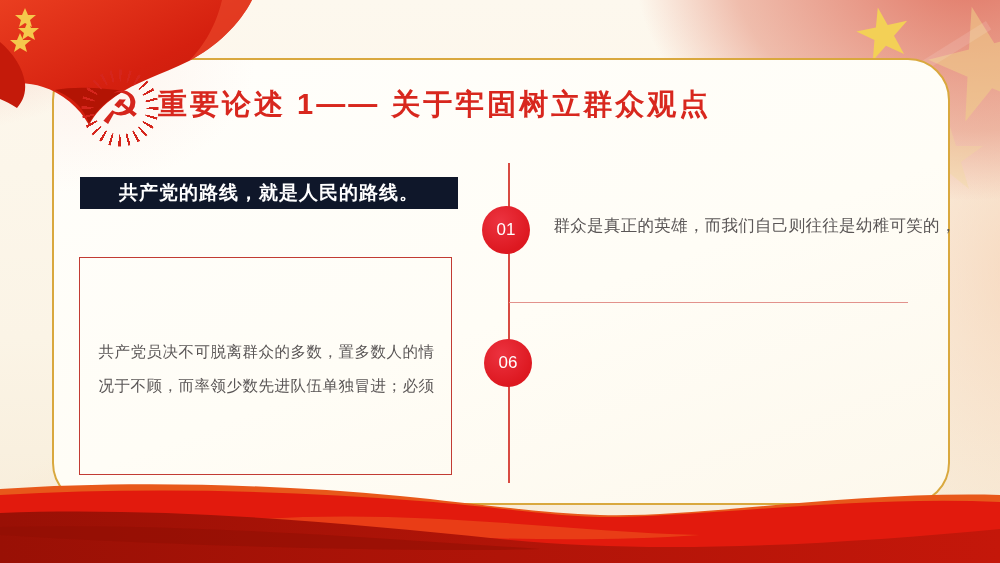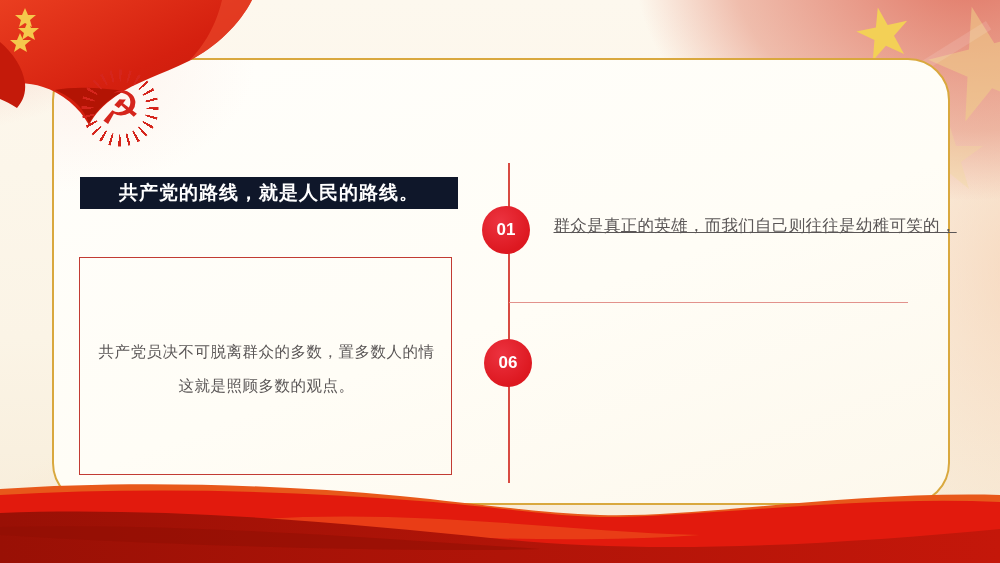--- a/index.html
+++ b/index.html
@@ -94,35 +94,35 @@
   }
   .h-line {
     position: absolute; z-index: 3;
     left: 509px; top: 302px; width: 399px; height: 1px;
     background: #e2928c;
   }
   .num-badge {
     position: absolute; z-index: 4;
     width: 48px; height: 48px; border-radius: 50%;
     background: radial-gradient(circle at 38% 32%, #ec3340, #dd1820 70%);
-    color: #fff; font-weight: bold; font-size: 17px;
+    color: #fff; font-weight: normal; font-size: 17px;
     display: flex; align-items: center; justify-content: center;
   }
   .badge-1 { left: 482px; top: 206px; }
   .badge-2 { left: 484px; top: 339px; }
   .point-text {
     position: absolute; z-index: 3; width: 385px;
     color: #5a5656; font-size: 16.5px;
   }
   .pt-1 { left: 537px; top: 209px; }
   .pt-1 .p-line { line-height: 33px; }
   .pt-1 .p-line:first-child { text-indent: 1em; }
   .pt-2 { left: 537px; top: 347px; }
   .pt-2 .p-line { line-height: 35px; }
-  .p-line { white-space: nowrap; letter-spacing: .3px; text-decoration: underline; }
+  .p-line { white-space: nowrap; letter-spacing: .3px; }
 
   
   .waves { position: absolute; left: 0; bottom: 0; z-index: 7; }
 </style>
 </head>
 <body>
 
 <div class="stage">
 
   <div class="bg"></div>
@@ -154,28 +154,29 @@
     <path d="M252,0 C240,24 216,47 189,61 C200,50 215,30 222,0 Z" fill="#e8462a" opacity="0.7"></path>
     <path d="M25,8 L28,15 L36,15 L30,20 L32,27 L25,23 L19,27 L21,20 L15,15 L22,15 Z" fill="#f5c84c"></path>
     <path d="M28,21 L31,28 L39,28 L33,33 L35,40 L28,36 L22,40 L24,33 L18,28 L25,28 Z" fill="#f5c84c"></path>
     <path d="M20,33 L23,40 L31,40 L25,45 L27,52 L20,48 L14,52 L16,45 L10,40 L17,40 Z" fill="#f5c84c"></path>
   </svg>
 
   <div class="emblem">
     <span class="rays"></span>
     <span class="glyph">☭</span>
   </div>
+  <h1 class="page-title">重要论述 1—— 关于牢固树立群众观点</h1>
 
   <div class="banner">
     <span>共产党的路线，就是人民的路线。</span>
   </div>
 
   <div class="quote-box">
     <div class="q-line">共产党员决不可脱离群众的多数，置多数人的情</div>
-    <div class="q-line">这就是照顾多数的观点。</div>
+    <div class="q-line">况于不顾，而率领少数先进队伍单独冒进；必须</div>
   </div>
 
   <div class="v-line"></div>
   <div class="h-line"></div>
 
   <div class="num-badge badge-1">01</div>
   <div class="point-text pt-1">
     <div class="p-line">群众是真正的英雄，而我们自己则往往是幼稚可笑的，</div>
   </div>
 

